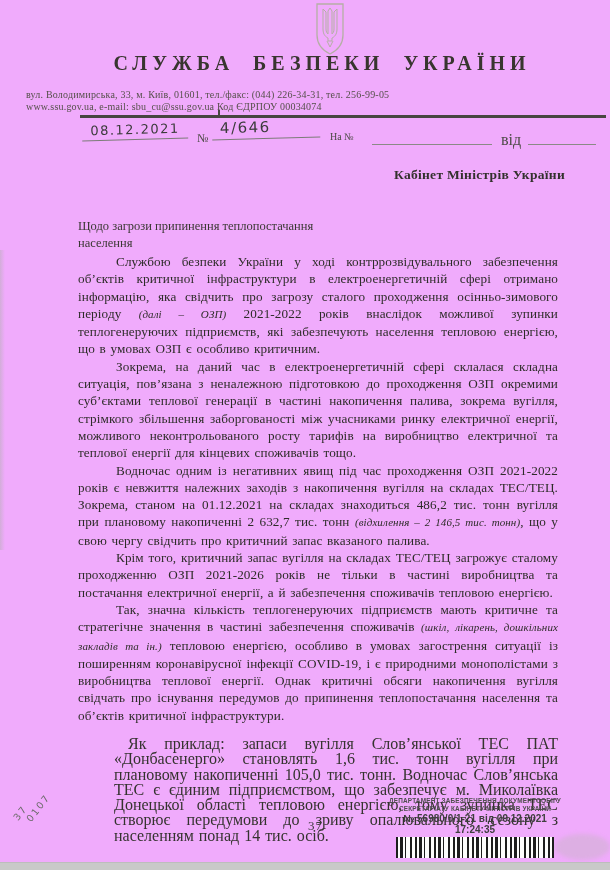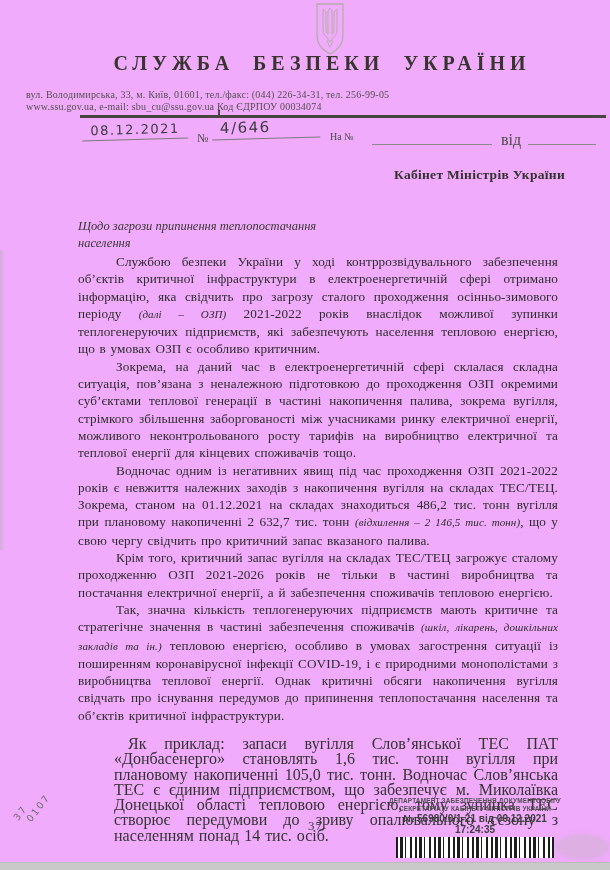--- a/index.html
+++ b/index.html
@@ -34,21 +34,21 @@
     border-bottom:1px solid #7c7c78;padding-bottom:2px;}
   .no-sign{position:absolute;left:197px;top:131px;font-size:12px;color:#4c4a45;}
   .ref-number{position:absolute;left:212px;top:118px;width:108px;text-align:left;padding-left:8px;font-size:15px;
     border-bottom:1px solid #7c7c78;padding-bottom:2px;box-sizing:border-box;}
   .na-label{position:absolute;left:330px;top:131px;font-size:10px;color:#4c4a45;}
   .blank1{position:absolute;left:372px;top:128px;width:120px;height:16px;border-bottom:1px solid #8a8a86;}
   .vid-label{position:absolute;left:501px;top:131px;font-size:16px;color:#4c4a45;}
   .blank2{position:absolute;left:528px;top:128px;width:68px;height:16px;border-bottom:1px solid #8a8a86;}
   
   .recipient{position:absolute;top:167px;right:53px;font-size:13.5px;font-weight:bold;color:#33312d;letter-spacing:.3px;}
-  .subject{position:absolute;left:78px;top:218px;font-style:italic;font-size:12.5px;line-height:17px;color:#3a3833;}
+  .subject{position:absolute;left:78px;top:218px;font-size:12.5px;line-height:17px;color:#3a3833;}
   
   .body-text{position:absolute;left:78px;top:253px;width:480px;}
   .body-par{
     margin:0;font-size:13.2px;line-height:17.3px;text-align:justify;text-indent:38px;
     letter-spacing:.1px;word-spacing:1.2px;color:#2e2c29;
   }
   .seg-small{font-size:11px;font-style:italic;}
   .example-note{
     position:absolute;left:114px;top:736px;width:444px;margin:0;
     font-size:16px;line-height:15.3px;text-align:justify;text-indent:14px;color:#35332f;word-spacing:1px;

